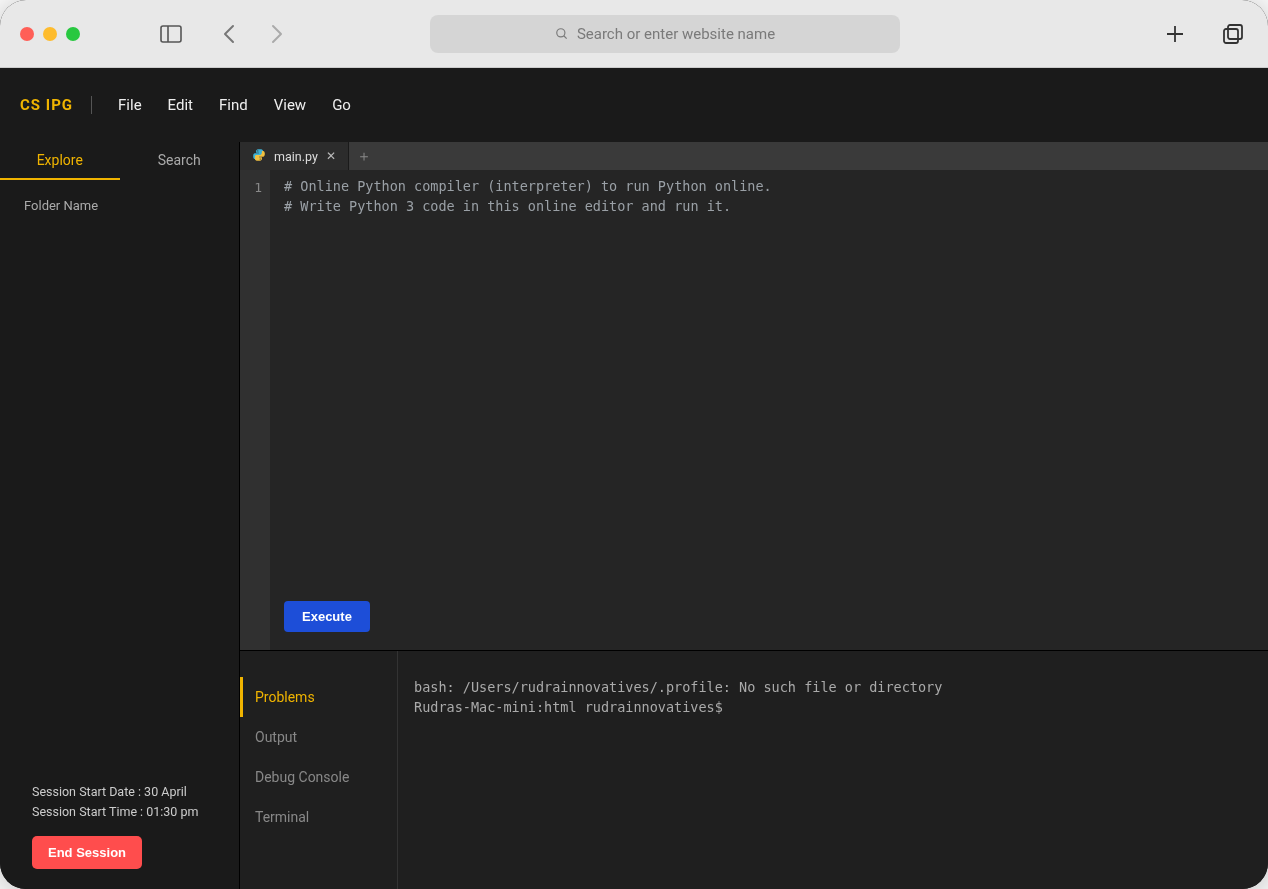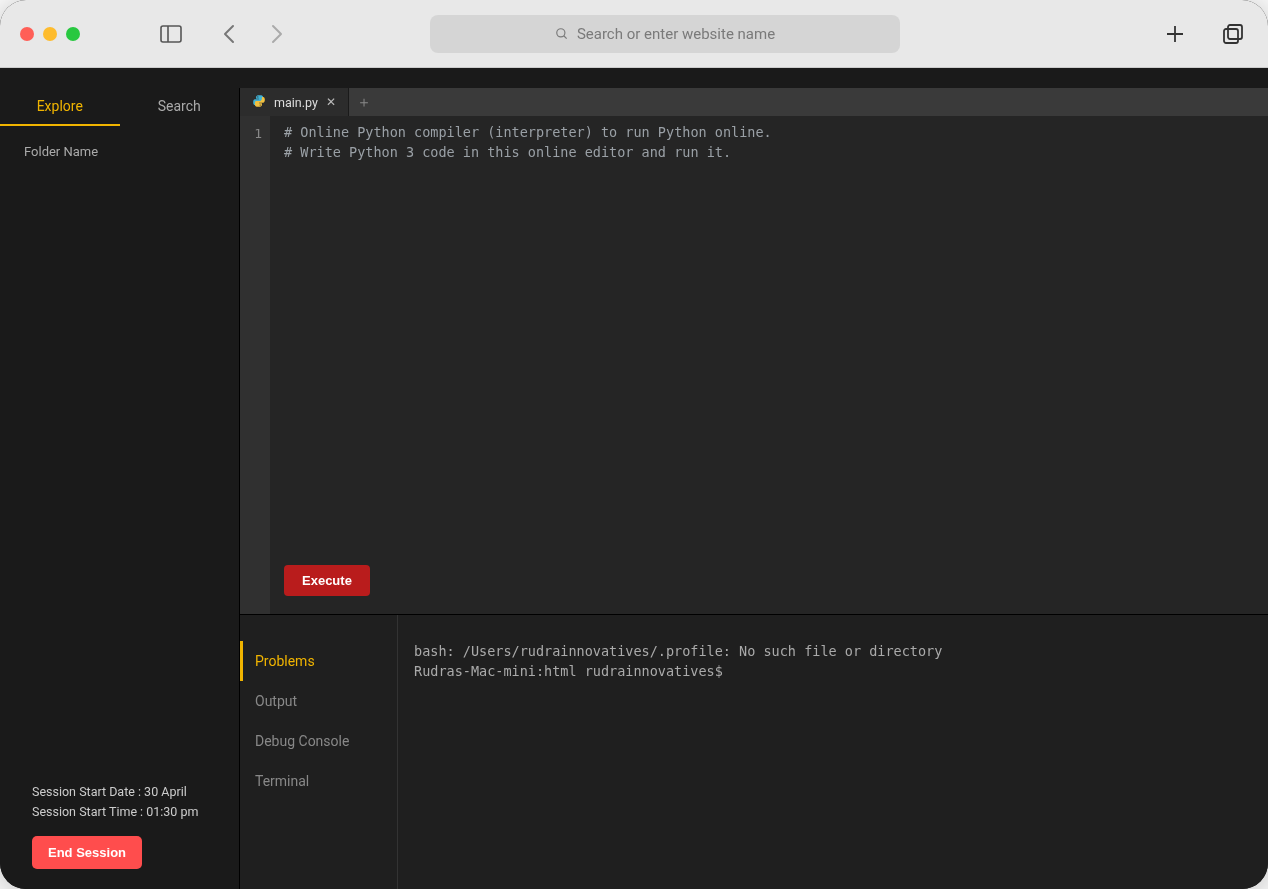--- a/index.html
+++ b/index.html
@@ -196,32 +196,32 @@
     color: #9aa0a6;
     font-family: "Menlo","Consolas",monospace;
     font-size: 13.5px;
     line-height: 1.5;
     white-space: pre;
   }
   .exec-btn {
     position: absolute;
     left: 44px;
     bottom: 18px;
-    background: #b91c1c;
+    background: #1d4ed8;
     color: #fff;
     border: none;
     padding: 8px 18px;
     border-radius: 4px;
     font-weight: 600;
     font-size: 13px;
     cursor: pointer;
   }
 
   .bottom-panel {
-    height: 275px;
+    height: 239px;
     display: flex;
     background: #1f1f1f;
     border-top: 1px solid #000;
   }
   .panel-tabs {
     width: 158px;
     border-right: 1px solid #333;
     padding-top: 26px;
     display: flex;
     flex-direction: column;
@@ -293,20 +293,28 @@
       </div>
       <div class="tb-iconbtn">
         <svg width="22" height="22" viewBox="0 0 22 22" fill="none" stroke="#333" stroke-width="1.8">
             <rect x="6" y="2" width="14" height="14" rx="2"></rect>
             <rect x="2" y="6" width="14" height="14" rx="2"></rect>
           </svg>
       </div>
     </div>
   </div>
 
+  <div class="menubar">
+    <div class="logo">CS IPG</div>
+    <div class="menu-item">File</div>
+    <div class="menu-item">Edit</div>
+    <div class="menu-item">Find</div>
+    <div class="menu-item">View</div>
+    <div class="menu-item">Go</div>
+  </div>
 
   <div class="main">
 
     <div class="sidebar">
       <div class="side-tabs">
         <div class="side-tab active">Explore</div>
         <div class="side-tab">Search</div>
       </div>
       <div class="side-body">
         <div>Folder Name</div>

